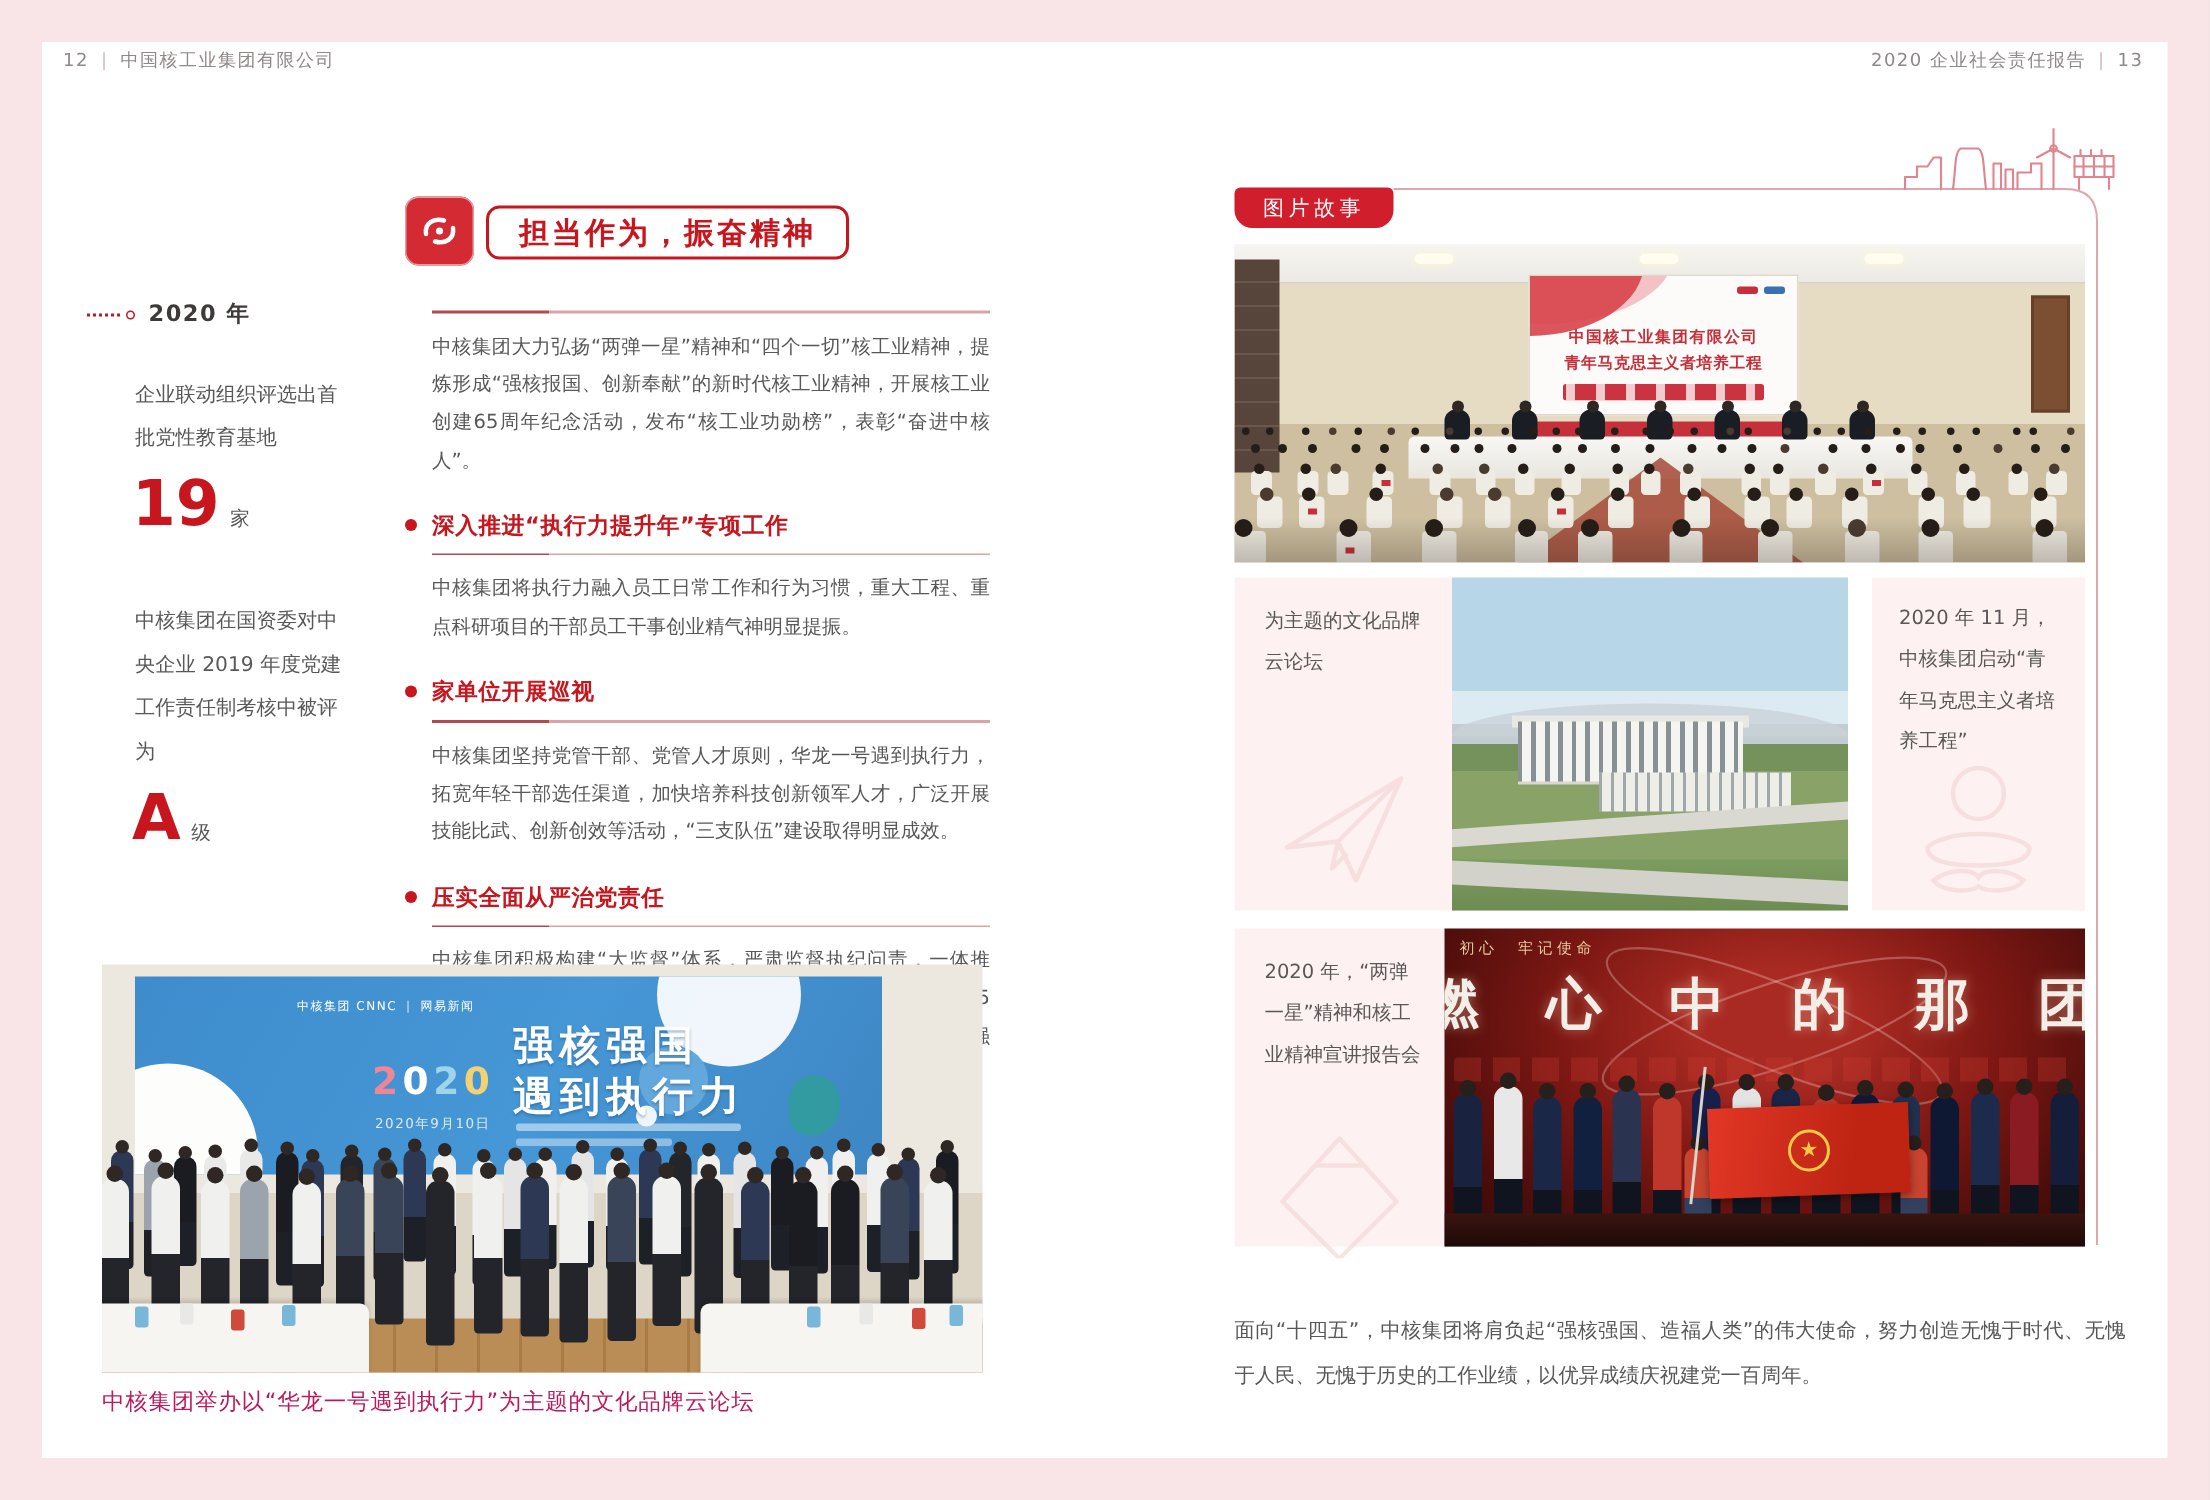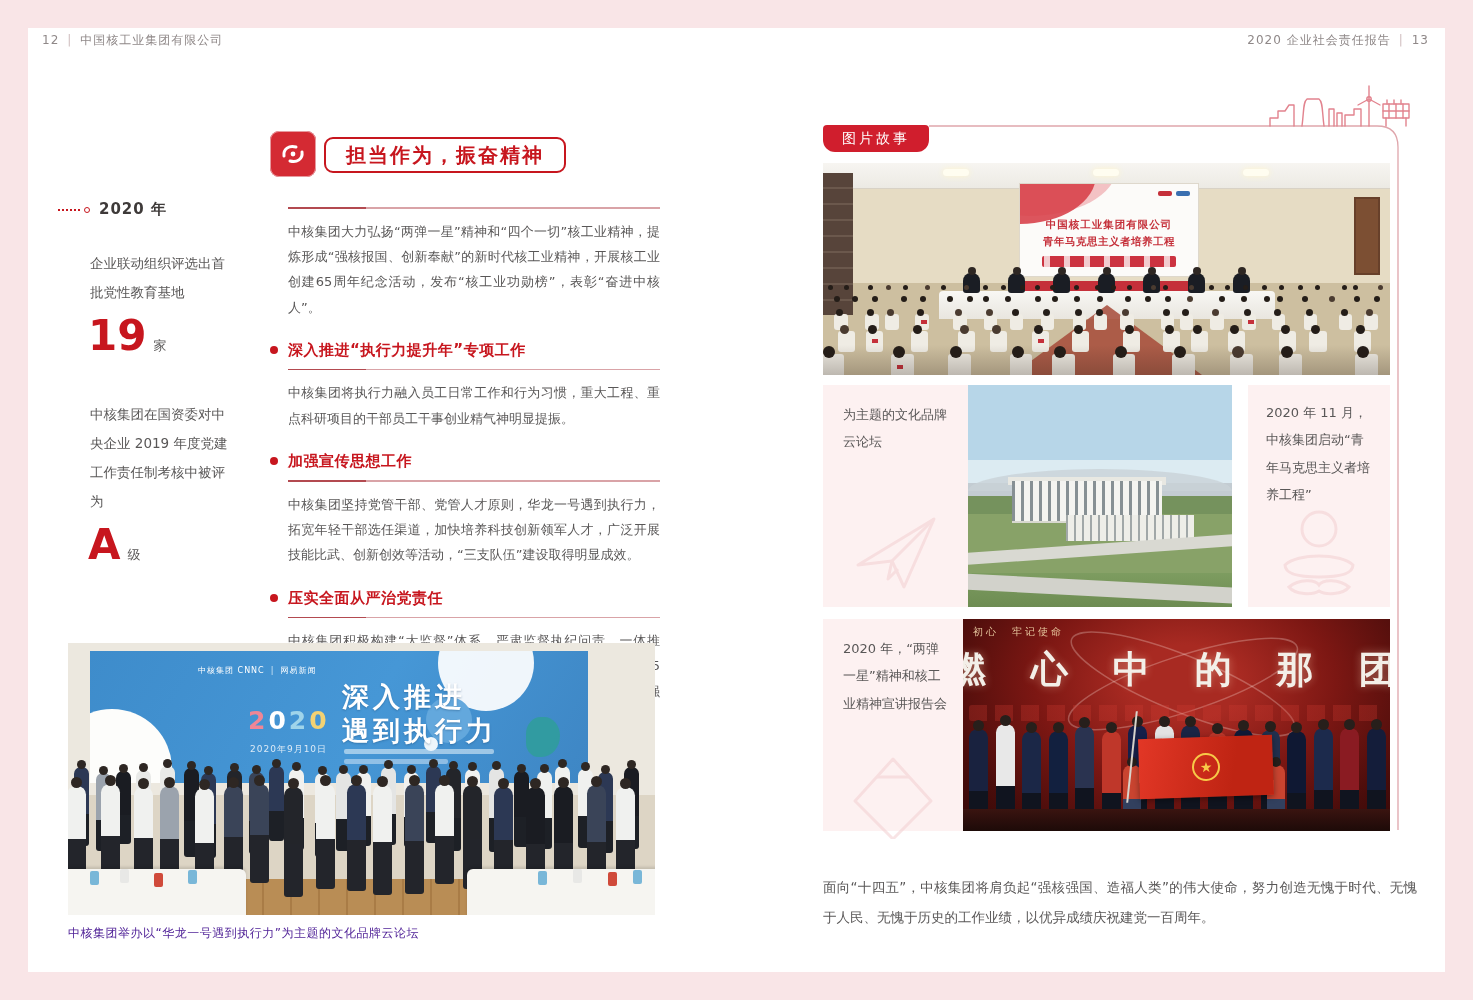--- a/index.html
+++ b/index.html
@@ -54,21 +54,21 @@
   .gp-c5{position:absolute;right:150px;top:86px;width:14px;height:14px;border-radius:50%;background:#eef6fb;}
   .gp-logos{position:absolute;left:108px;top:14px;font-size:8px;color:#ffffff;letter-spacing:1px;display:flex;align-items:center;}
   .gp-logos .lsep{margin:0 6px;color:#cfe6f5;}
   .gp-year{position:absolute;left:158px;top:55px;font-size:25px;font-weight:800;letter-spacing:3px;color:#fff;}
   .gp-date{position:absolute;left:160px;top:92px;font-size:9px;color:#dceaf6;letter-spacing:1px;}
   .gp-t1{position:absolute;left:252px;top:28px;font-size:27px;font-weight:800;color:#ffffff;letter-spacing:4px;text-shadow:0 1px 2px rgba(20,60,100,.35);}
   .gp-t2{position:absolute;left:252px;top:62px;font-size:27px;font-weight:800;color:#ffffff;letter-spacing:4px;text-shadow:0 1px 2px rgba(20,60,100,.35);}
   .gp-sub{position:absolute;left:254px;top:98px;width:150px;height:5px;background:rgba(235,245,252,.55);border-radius:2px;}
   .gp-sub2{position:absolute;left:254px;top:108px;width:104px;height:5px;background:rgba(235,245,252,.45);border-radius:2px;}
   .gp-table{position:absolute;bottom:-6px;height:52px;background:#f6f5f1;border-radius:6px;box-shadow:0 -2px 3px rgba(0,0,0,.12);}
-  .gp-cap{left:40px;top:897px;font-size:12px;color:#4c1d95;letter-spacing:.5px;}
+  .gp-cap{left:40px;top:897px;font-size:15px;color:#be185d;letter-spacing:.5px;}
 
   
   .tag{left:795px;top:97px;width:106px;height:27px;background:#d01e2d;color:#fff;font-size:14px;letter-spacing:3px;
        display:flex;align-items:center;justify-content:center;border-radius:4px 4px 12px 12px;}
   .deco-svg{left:792px;top:50px;}
 
   
   .conf{left:795px;top:135px;width:567px;height:212px;background:linear-gradient(#f0ede7 0 26px,#e6dcc4 26px 120px,#cdbfa0 120px);}
   .conf-ceil{position:absolute;left:0;top:0;right:0;height:26px;background:linear-gradient(#f7f5f1,#eceae4);border-bottom:1px solid #d8d2c6;}
   .conf-light{position:absolute;top:6px;width:26px;height:7px;border-radius:4px;background:#fffdf0;box-shadow:0 0 6px #fff6cf;}
@@ -167,21 +167,21 @@
       <div class="section">
         <div class="sec-line"></div>
         <div class="sec-body">中核集团大力弘扬“两弹一星”精神和“四个一切”核工业精神，提炼形成“强核报国、创新奉献”的新时代核工业精神，开展核工业创建65周年纪念活动，发布“核工业功勋榜”，表彰“奋进中核人”。</div>
       </div>
       <div class="section">
         <div class="sec-head">深入推进“执行力提升年”专项工作</div>
         <div class="sec-line"></div>
         <div class="sec-body">中核集团将执行力融入员工日常工作和行为习惯，重大工程、重点科研项目的干部员工干事创业精气神明显提振。</div>
       </div>
       <div class="section">
-        <div class="sec-head">加强宣传思想工作</div>
+        <div class="sec-head">家单位开展巡视</div>
         <div class="sec-line"></div>
         <div class="sec-body">中核集团坚持党管干部、党管人才原则，华龙一号遇到执行力，拓宽年轻干部选任渠道，加快培养科技创新领军人才，广泛开展技能比武、创新创效等活动，“三支队伍”建设取得明显成效。</div>
       </div>
       <div class="section">
         <div class="sec-head">压实全面从严治党责任</div>
         <div class="sec-line"></div>
         <div class="sec-body">中核集团积极构建“大监督”体系，严肃监督执纪问责，一体推进“不敢腐、不能腐、不想腐”，持续发挥巡视利剑作用，对 35 家单位开展常规巡视，对 2 家单位开展巡视“回头看”，不断加强党风廉政建设和反腐败工作，营造风清气正的政治生态。</div>
       </div>
     </div>
 
@@ -192,21 +192,21 @@
         <div class="gp-c3"></div>
         <div class="gp-c4"></div>
         <div class="gp-c5"></div>
         <div class="gp-logos">
           <span>中核集团 CNNC</span>
           <span class="lsep">|</span>
           <span>网易新闻</span>
         </div>
         <div class="gp-year" id="gp-year"><span style="color: rgb(239, 134, 150);">2</span><span style="color: rgb(255, 255, 255);">0</span><span style="color: rgb(159, 212, 234);">2</span><span style="color: rgb(243, 210, 115);">0</span></div>
         <div class="gp-date">2020年9月10日</div>
-        <div class="gp-t1">深入推进</div>
+        <div class="gp-t1">强核强国</div>
         <div class="gp-t2">遇到执行力</div>
         <div class="gp-sub"></div>
         <div class="gp-sub2"></div>
       </div>
       <div class="gp-floor"></div>
       <div id="gp-people" style="position:absolute;inset:0;">
           <div style="position: absolute; left: 5.93067px; top: 116.604px; width: 15px; height: 86.2035px;">
             <div style="position: absolute; inset: 7px 0px 0px; border-radius: 6.75px 6.75px 3px 3px; background: linear-gradient(rgb(44, 56, 84) 0px, rgb(44, 56, 84) 60%, rgb(29, 32, 38) 60%);"></div>
             <div style="position: absolute; left: 50%; margin-left: -4.5px; top: 0px; width: 9px; height: 9px; border-radius: 50%; background: rgb(46, 39, 35);"></div>
           </div>

